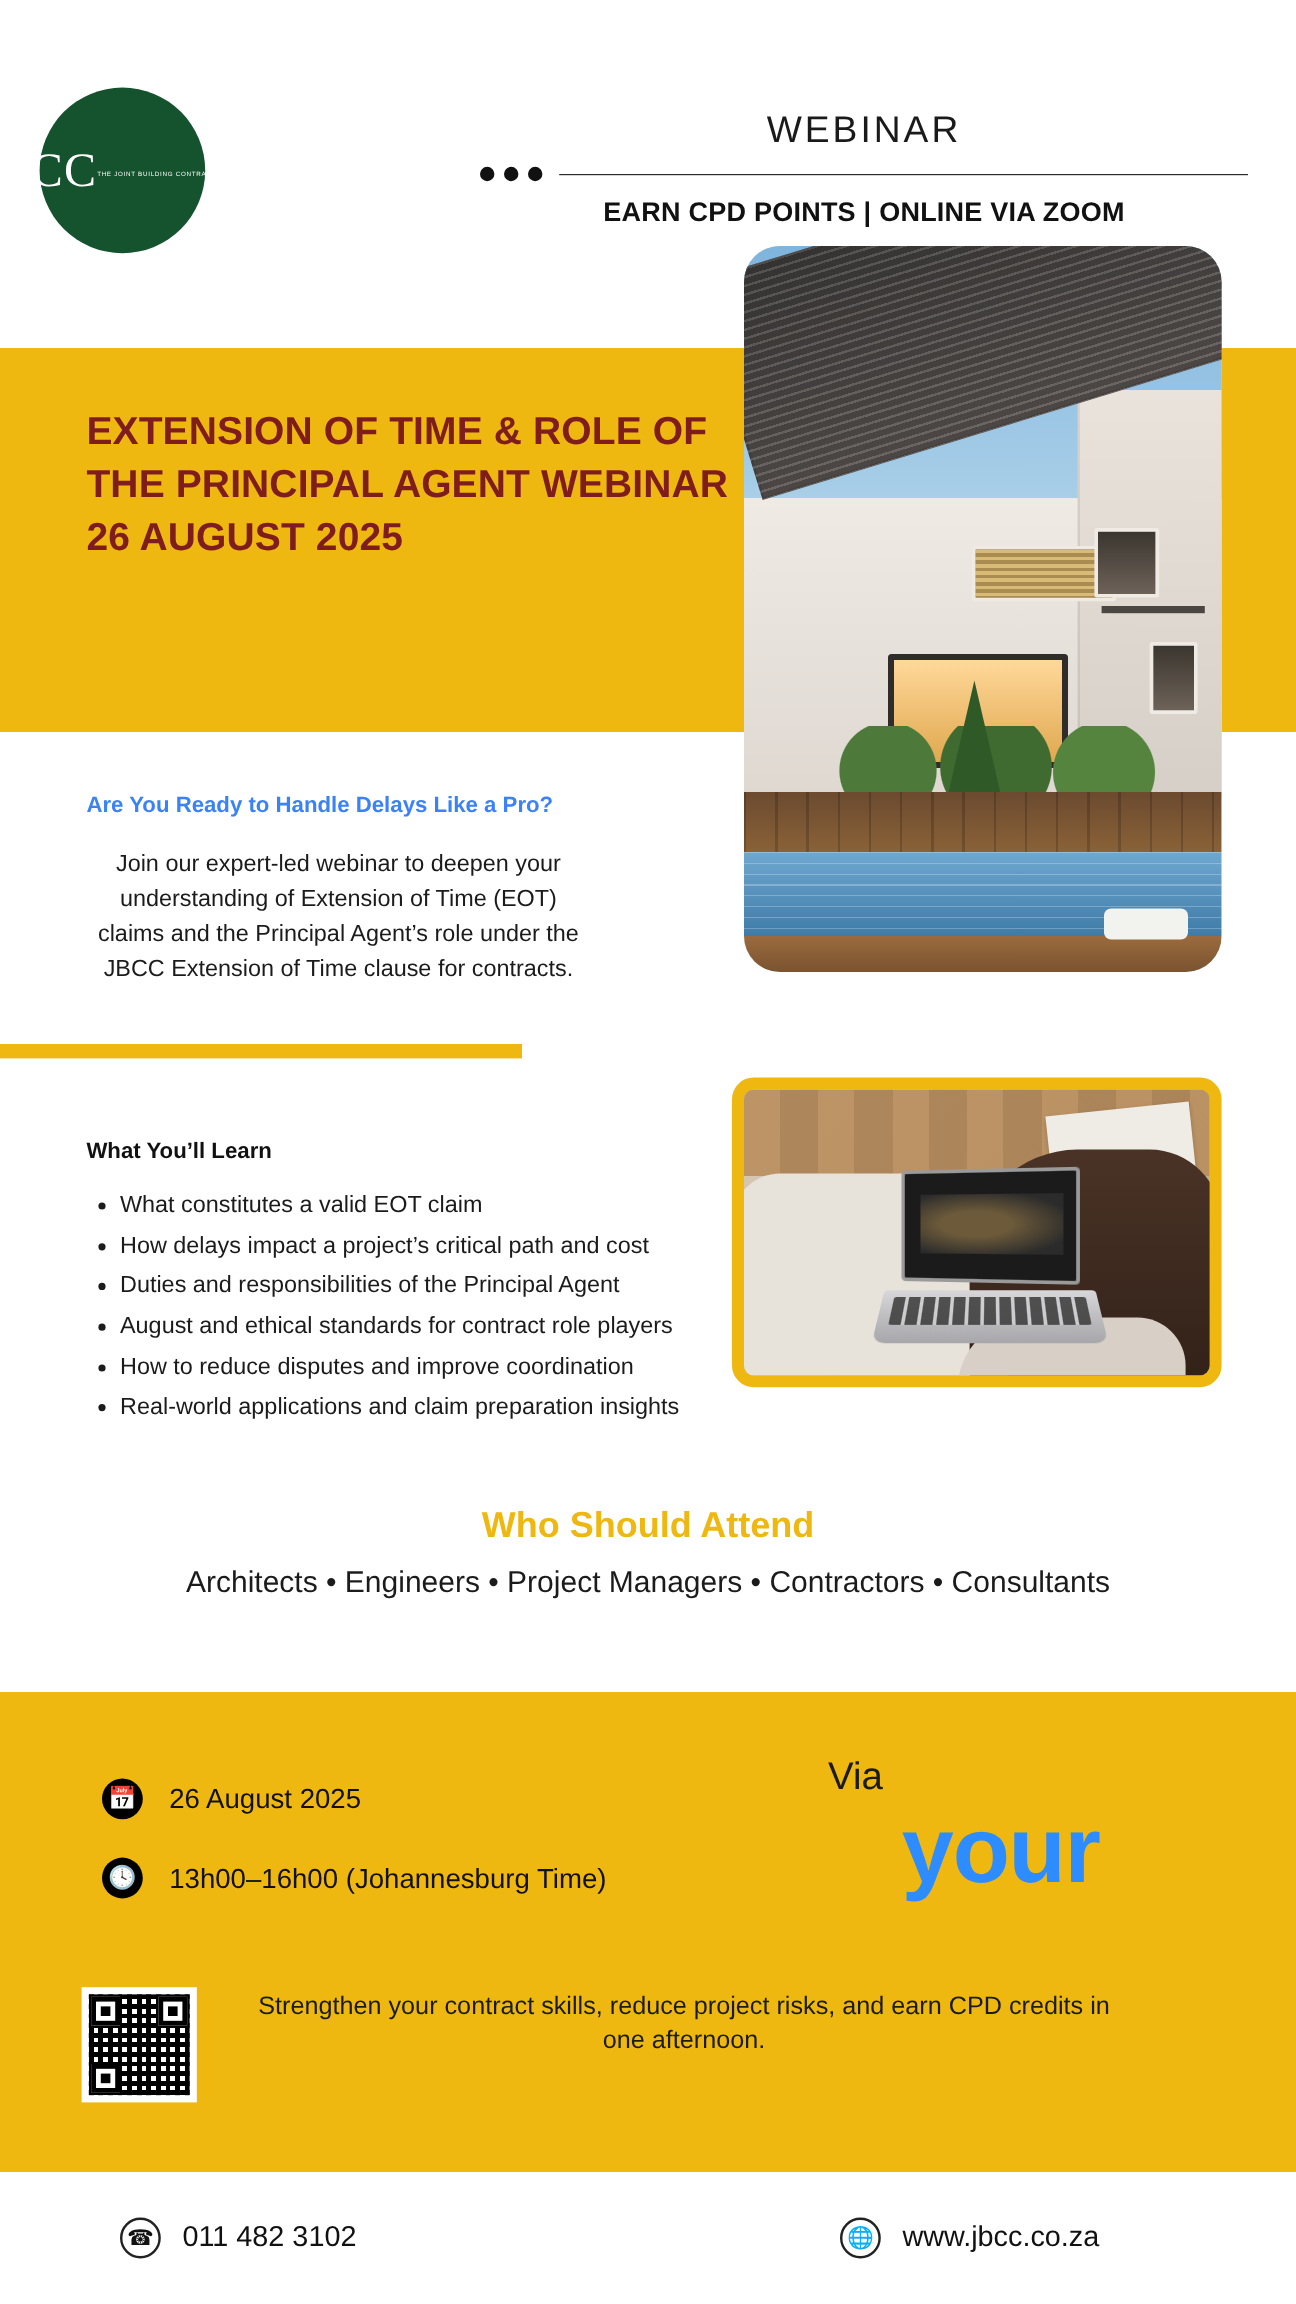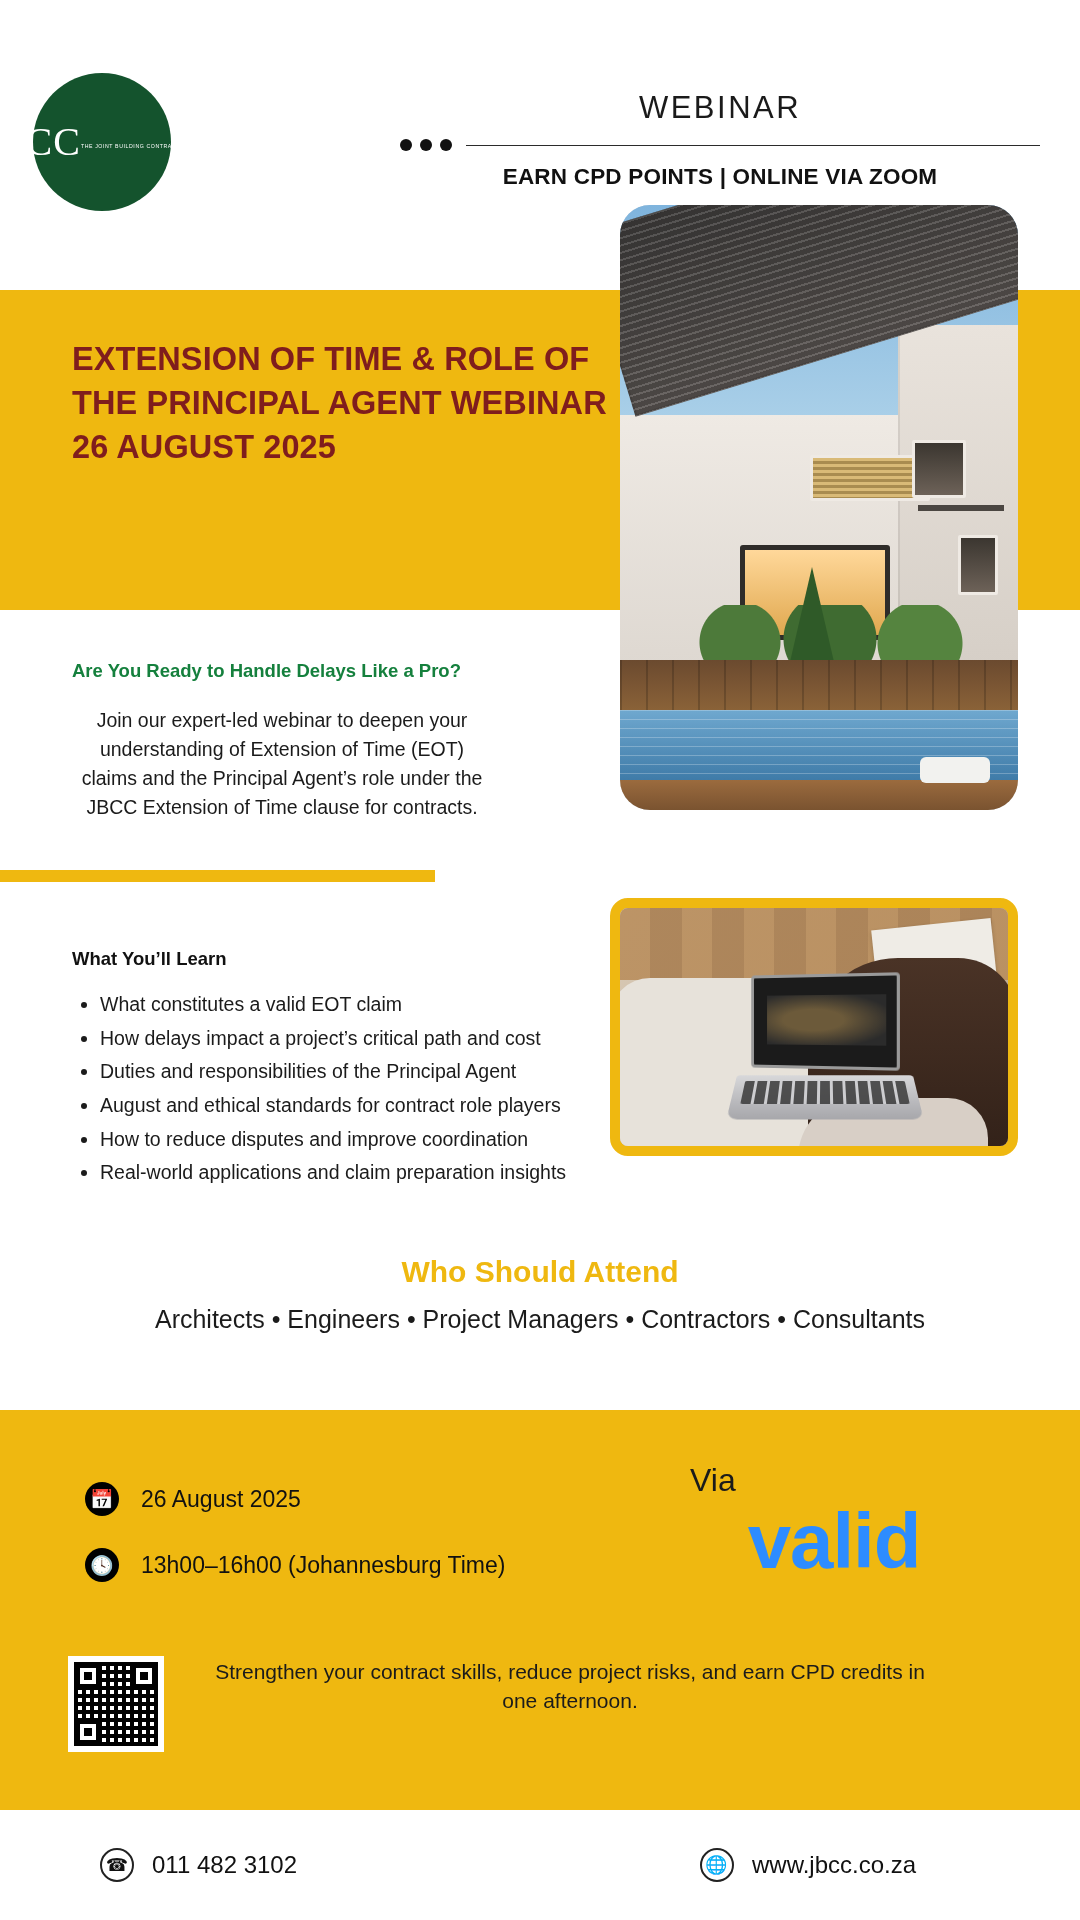--- a/index.html
+++ b/index.html
@@ -245,21 +245,21 @@
   
   .intro {
     position: absolute;
     left: 72px;
     top: 660px;
     width: 420px;
   }
   .intro h2 {
     font-size: 18.5px;
     font-weight: bold;
-    color: #15803d;
+    color: #3b82f6;
     margin-bottom: 24px;
   }
   .intro p {
     font-size: 19.5px;
     line-height: 1.48;
     color: #1b1b1b;
     text-align: center;
   }
   .yellow-rule {
     position: absolute;
@@ -610,21 +610,21 @@
         <div class="logi-text">26 August 2025</div>
       </div>
       <div class="logi-row">
         <div class="icon-circle">🕓</div>
         <div class="logi-text">13h00–16h00 (Johannesburg Time)</div>
       </div>
     </div>
 
     <div class="via-block">
       <div class="via-word">Via</div>
-      <div class="zoom-word">valid</div>
+      <div class="zoom-word">your</div>
     </div>
 
     <div class="qr">
       <div class="qr-inner">
         <div class="qr-eye tl"></div>
         <div class="qr-eye tr"></div>
         <div class="qr-eye bl"></div>
       </div>
     </div>
 

